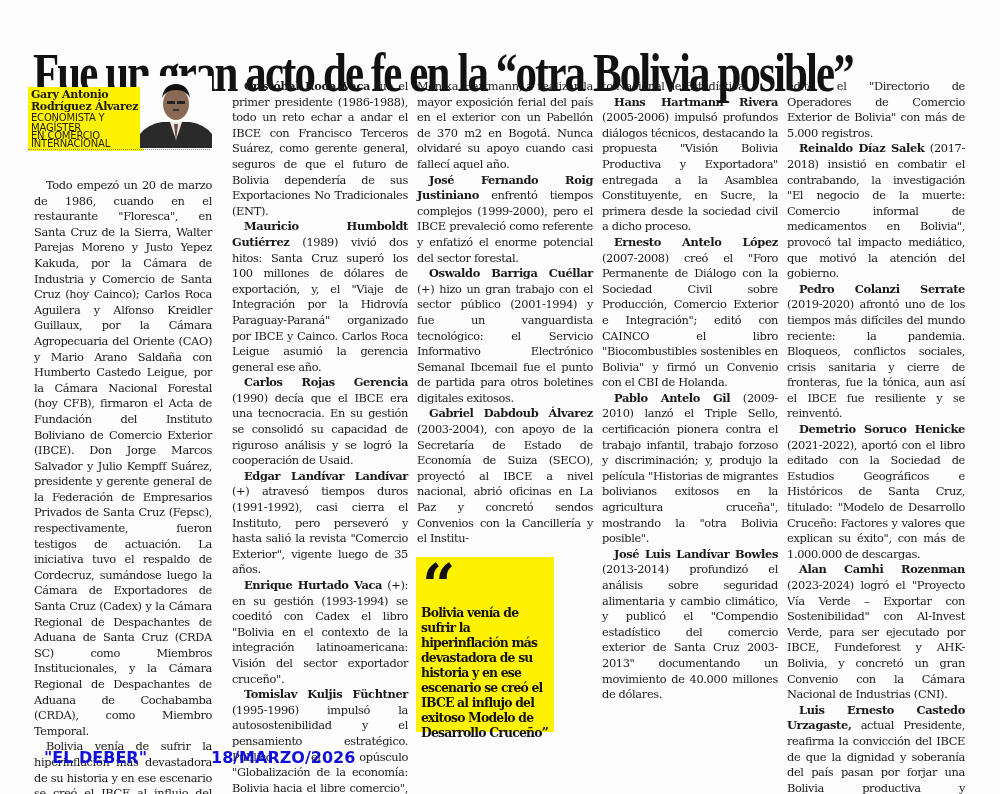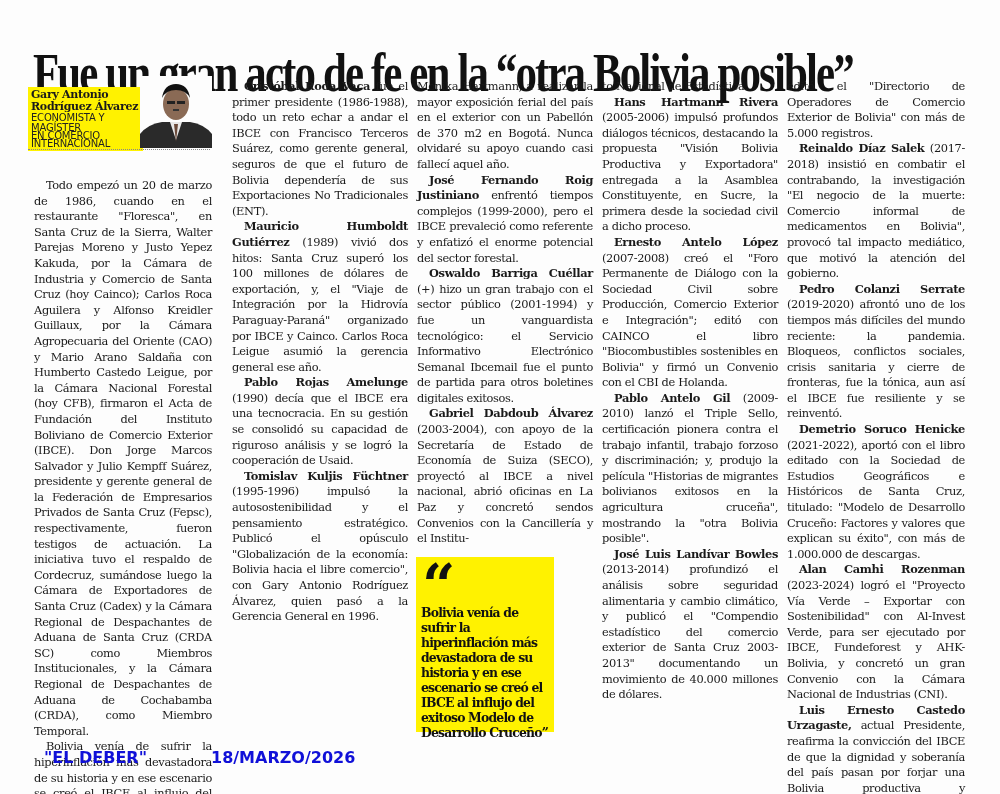--- a/index.html
+++ b/index.html
@@ -56,21 +56,23 @@
 </div>
 
 <div class="col c1">
   <p><span>Todo empezó un 20 de marzo de 1986, cuando en el restaurante "Floresca", en Santa Cruz de la Sierra, Walter Parejas Moreno y Justo Yepez Kakuda, por la Cámara de Industria y Comercio de Santa Cruz (hoy Cainco); Carlos Roca Aguilera y Alfonso Kreidler Guillaux, por la Cámara Agropecuaria del Oriente (CAO) y Mario Arano Saldaña con Humberto Castedo Leigue, por la Cámara Nacional Forestal (hoy CFB), firmaron el Acta de Fundación del Instituto Boliviano de Comercio Exterior (IBCE). Don Jorge Marcos Salvador y Julio Kempff Suárez, presidente y gerente general de la Federación de Empresarios Privados de Santa Cruz (Fepsc), respectivamente, fueron testigos de actuación. La iniciativa tuvo el respaldo de Cordecruz, sumándose luego la Cámara de Exportadores de Santa Cruz (Cadex) y la Cámara Regional de Despachantes de Aduana de Santa Cruz (CRDA SC) como Miembros Institucionales, y la Cámara Regional de Despachantes de Aduana de Cochabamba (CRDA), como Miembro Temporal.</span></p>
   <p><span>Bolivia venía de sufrir la hiperinflación más devastadora de su historia y en ese escenario se creó el IBCE al influjo del exitoso Modelo de Desarrollo Cruceño. Mi gratitud para los 22 Presidentes con los que trabajé, y aunque varios partieron ya, así los recuerdo:</span></p>
 </div>
 
 <div class="col c2">
   <p><b>Cristóbal Roda Vaca</b><span> fue el primer presidente (1986-1988), todo un reto echar a andar el IBCE con Francisco Terceros Suárez, como gerente general, seguros de que el futuro de Bolivia dependería de sus Exportaciones No Tradicionales (ENT).</span></p>
   <p><b>Mauricio Humboldt Gutiérrez</b><span> (1989) vivió dos hitos: Santa Cruz superó los 100 millones de dólares de exportación, y, el "Viaje de Integración por la Hidrovía Paraguay-Paraná" organizado por IBCE y Cainco. Carlos Roca Leigue asumió la gerencia general ese año.</span></p>
-  <p><b>Pablo Rojas Amelunge</b><span> (1990) decía que el IBCE era una tecnocracia. En su gestión se consolidó su capacidad de riguroso análisis y se logró la cooperación de Usaid.</span></p>
+  <p><b>Carlos Rojas Gerencia</b><span> (1990) decía que el IBCE era una tecnocracia. En su gestión se consolidó su capacidad de riguroso análisis y se logró la cooperación de Usaid.</span></p>
+  <p><b>Edgar Landívar Landívar</b><span> (+) atravesó tiempos duros (1991-1992), casi cierra el Instituto, pero perseveró y hasta salió la revista "Comercio Exterior", vigente luego de 35 años.</span></p>
+  <p><b>Enrique Hurtado Vaca</b><span> (+): en su gestión (1993-1994) se coeditó con Cadex el libro "Bolivia en el contexto de la integración latinoamericana: Visión del sector exportador cruceño".</span></p>
   <p><b>Tomislav Kuljis Füchtner</b><span> (1995-1996) impulsó la autosostenibilidad y el pensamiento estratégico. Publicó el opúsculo "Globalización de la economía: Bolivia hacia el libre comercio", con Gary Antonio Rodríguez Álvarez, quien pasó a la Gerencia General en 1996.</span></p>
 
 </div>
 
 <div class="col c3">
   <p class="noindent"><span>Monika Hartmann, a realizar la mayor exposición ferial del país en el exterior con un Pabellón de 370 m2 en Bogotá. Nunca olvidaré su apoyo cuando casi fallecí aquel año.</span></p>
   <p><b>José Fernando Roig Justiniano</b><span> enfrentó tiempos complejos (1999-2000), pero el IBCE prevaleció como referente y enfatizó el enorme potencial del sector forestal.</span></p>
   <p><b>Oswaldo Barriga Cuéllar</b><span> (+) hizo un gran trabajo con el sector público (2001-1994) y fue un vanguardista tecnológico: el Servicio Informativo Electrónico Semanal Ibcemail fue el punto de partida para otros boletines digitales exitosos.</span></p>
   <p><b>Gabriel Dabdoub Álvarez</b><span> (2003-2004), con apoyo de la Secretaría de Estado de Economía de Suiza (SECO), proyectó al IBCE a nivel nacional, abrió oficinas en La Paz y concretó sendos Convenios con la Cancillería y el Institu-</span></p>
 </div>

